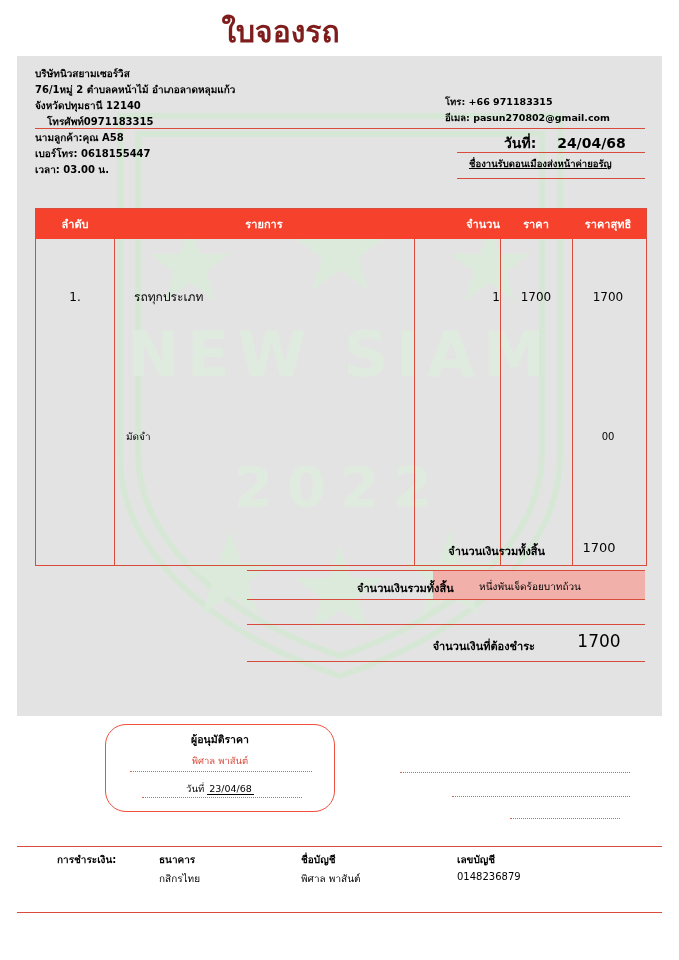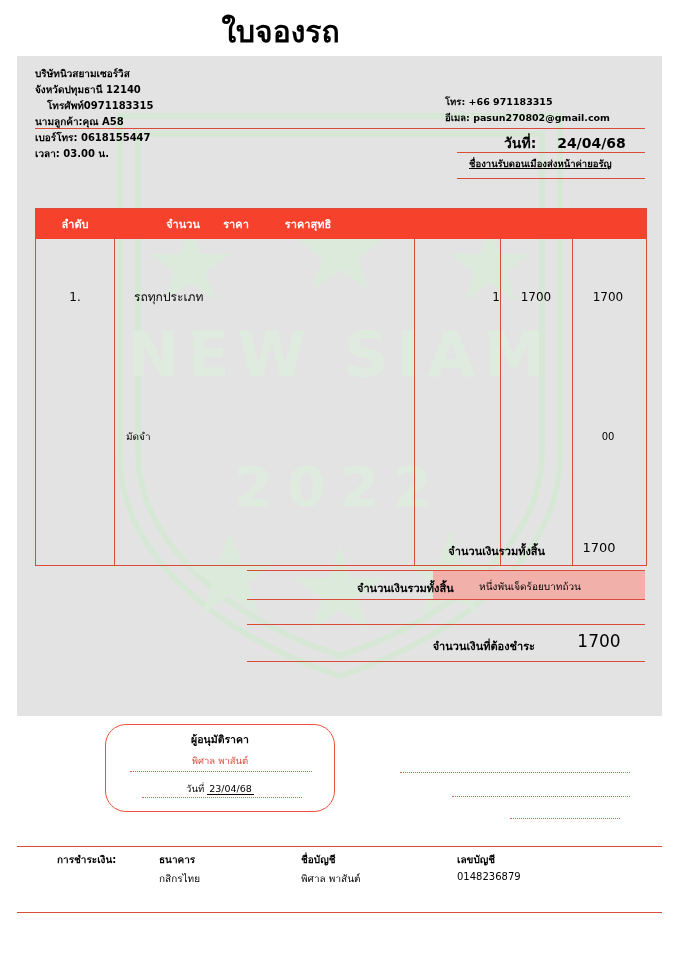--- a/index.html
+++ b/index.html
@@ -19,21 +19,21 @@
   
   .doc-title {
     position: absolute;
     top: 8px;
     left: 0;
     width: 561px;
     text-align: center;
     font-size: 30px;
     font-weight: bold;
     letter-spacing: 0px;
-    color: #000000;
+    color: #7f1d1d;
   }
 
   
   .sheet {
     position: absolute;
     top: 56px;
     left: 17px;
     width: 645px;
     height: 660px;
     background: #e3e3e3;
@@ -367,20 +367,21 @@
       <polygon points="260,470 271,502 305,502 278,522 288,554 260,534 232,554 242,522 215,502 249,502"></polygon>
       <polygon points="370,455 381,487 415,487 388,507 398,539 370,519 342,539 352,507 325,487 359,487"></polygon>
     </g>
     <text class="wm-text" x="260" y="300" font-size="62" text-anchor="middle" letter-spacing="8">NEW SIAM</text>
     <text class="wm-text" x="260" y="430" font-size="56" text-anchor="middle" letter-spacing="14">2022</text>
   </svg>
 
   <div class="hdr">
     <div class="hdr-left">
       <div>บริษัทนิวสยามเซอร์วิส</div>
+      <div>76/1หมู่ 2 ตำบลคหน้าไม้ อำเภอลาดหลุมแก้ว</div>
       <div>จังหวัดปทุมธานี 12140</div>
       <div style="padding-left:12px">โทรศัพท์0971183315</div>
       <div>นามลูกค้า:คุณ A58</div>
       <div>เบอร์โทร: 0618155447</div>
       <div>เวลา: 03.00 น.</div>
     </div>
     <div class="hdr-right">
       <div>
         <span class="lbl">โทร:</span>
         <span>+66 971183315</span>
@@ -398,20 +399,21 @@
 
   <div class="date-line">
     <span>วันที่:</span>
     <span class="v">24/04/68</span>
   </div>
   <div class="pickup-line">ชื่องานรับดอนเมืองส่งหน้าค่ายอรัญ</div>
 
   <div class="tbl">
     <div class="tbl-head">
       <div class="c-no">ลำดับ</div>
+      <div class="c-desc">รายการ</div>
       <div class="c-qty">จำนวน</div>
       <div class="c-price">ราคา</div>
       <div class="c-total">ราคาสุทธิ</div>
     </div>
     <div class="tbl-body">
       <div class="vline v1"></div>
       <div class="vline v2"></div>
       <div class="vline v3"></div>
       <div class="vline v4"></div>
 

